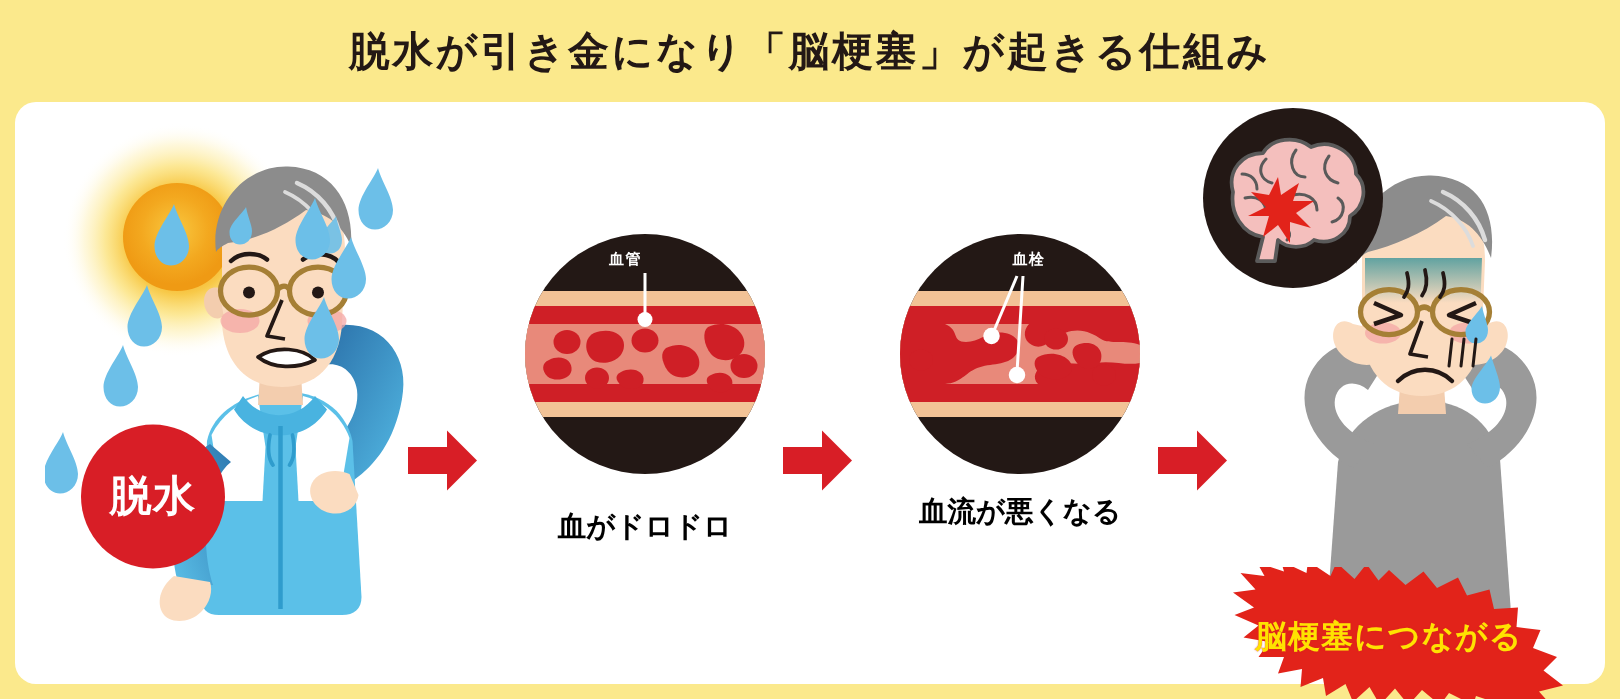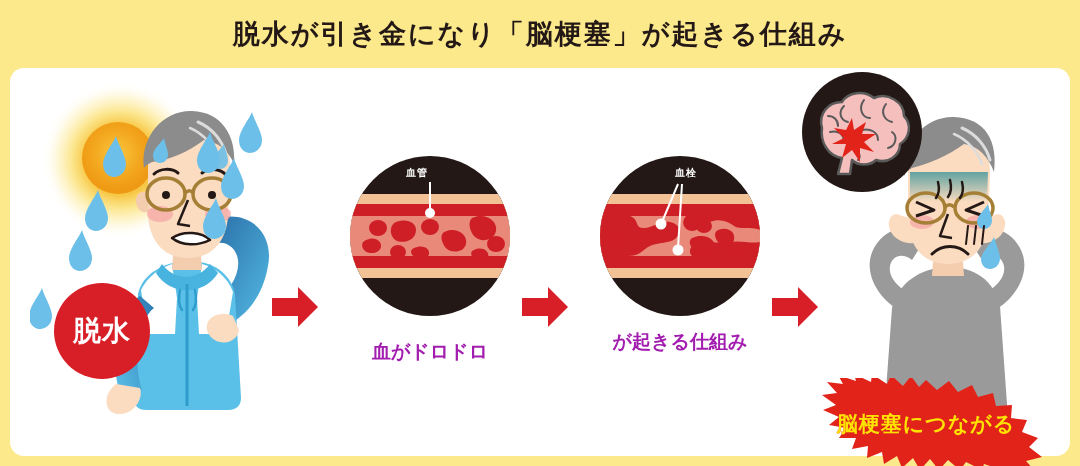--- a/index.html
+++ b/index.html
@@ -69,21 +69,21 @@
     height: 160px;
     border-radius: 50%;
     overflow: hidden;
     background: #231815;
   }
 
   
   .caption {
     position: absolute;
     text-align: center;
-    color: #a21caf;
+    color: #000000;
     font-weight: 700;
     font-size: 19px;
     line-height: 1.45;
     white-space: nowrap;
   }
 
   
   #starburst-badge {
     position: absolute;
     left: 800px;
@@ -322,21 +322,21 @@
           </g>
 
           <line x1="78" y1="28" x2="62" y2="66" stroke="#ffffff" stroke-width="2"></line>
           <circle cx="61" cy="68" r="5.5" fill="#ffffff"></circle>
           <line x1="82" y1="28" x2="78" y2="92" stroke="#ffffff" stroke-width="2"></line>
           <circle cx="78" cy="94" r="5.5" fill="#ffffff"></circle>
         </svg>
         <span class="vessel-label" style="left:56px; top:10px;margin-left:19px;">血栓</span>
       </div>
       <div class="caption" style="left:-20px; top:172px; width:220px;">
-        <div>が起きる仕組み</div>
+        <div>血流が悪くなる</div>
       </div>
     </div>
 
     <svg class="arrow" style="left:762px; top:218px;" width="46" height="42" viewBox="0 0 46 42">
       <path d="M0 12 L26 12 L26 1 L46 21 L26 41 L26 30 L0 30 Z" fill="#d81e26"></path>
     </svg>
 
     <div class="abs" style="left:790px; top:0px; width:270px; height:388px;">
 
       <svg class="abs" style="left:40px; top:30px; z-index:3;" width="215" height="330" viewBox="0 0 215 330">

